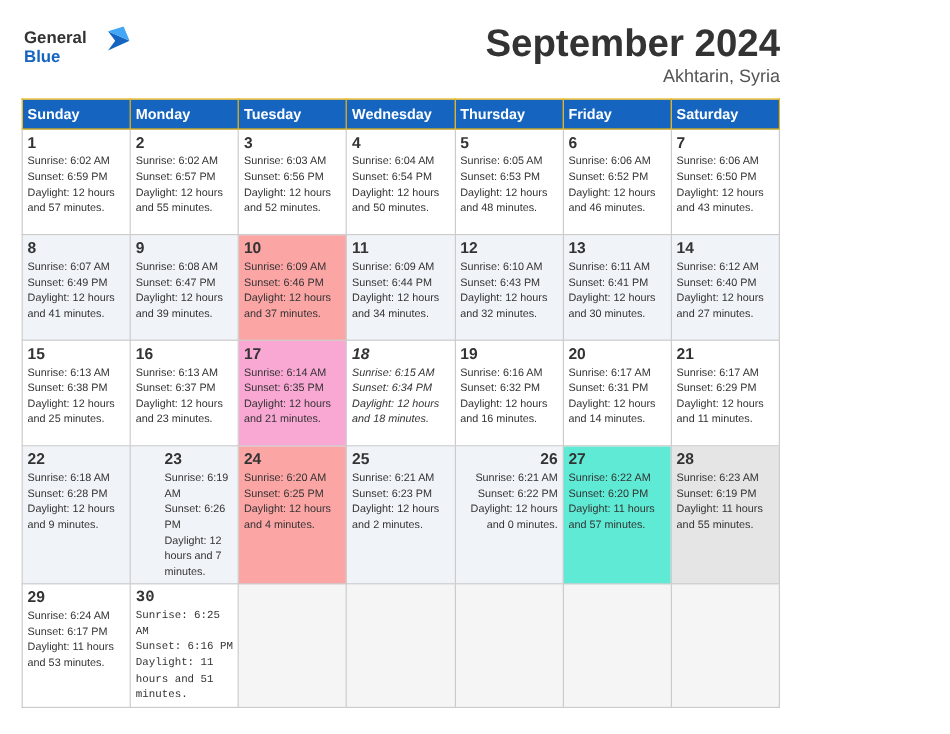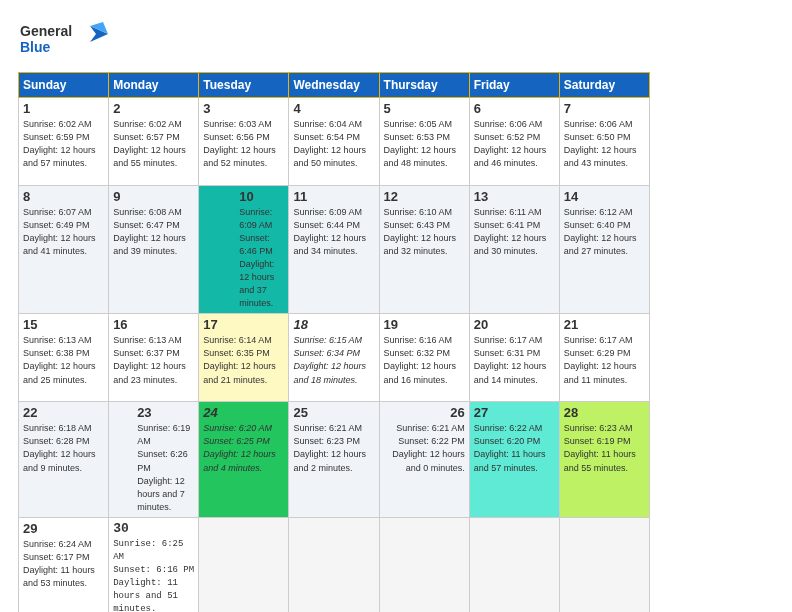--- a/index.html
+++ b/index.html
@@ -85,20 +85,24 @@
     <div class="logo">
       <div>
         <svg width="90" height="40" viewBox="0 0 90 40">
           <text x="2" y="18" font-size="14" font-weight="bold" fill="#333" font-family="Arial">General</text>
           <text x="2" y="34" font-size="14" font-weight="bold" fill="#1565c0" font-family="Arial">Blue</text>
 
           <polygon points="72,8 90,16 72,24 78,16" fill="#1565c0"></polygon>
           <polygon points="72,8 85,4 90,16" fill="#42a5f5"></polygon>
         </svg>
       </div>
+    </div>
+    <div class="title-block">
+      <div class="month-title">September 2024</div>
+      <div class="location">Akhtarin, Syria</div>
     </div>
   </div>
 
   <table class="calendar">
     <thead>
       <tr>
         <th>Sunday</th>
         <th>Monday</th>
         <th>Tuesday</th>
         <th>Wednesday</th>
@@ -140,21 +144,21 @@
         </tr>
         <tr>
           <td style="background: rgb(240, 244, 248);">
             <span class="day-num">8</span>
             <div class="day-info">Sunrise: 6:07 AM<br>Sunset: 6:49 PM<br>Daylight: 12 hours and 41 minutes.</div>
           </td>
           <td style="background: rgb(240, 244, 248);">
             <span class="day-num">9</span>
             <div class="day-info">Sunrise: 6:08 AM<br>Sunset: 6:47 PM<br>Daylight: 12 hours and 39 minutes.</div>
           </td>
-          <td style="background: #14b8a6; padding-left: 40px;">
+          <td style="background: #fca5a5;">
             <span class="day-num">10</span>
             <div class="day-info">Sunrise: 6:09 AM<br>Sunset: 6:46 PM<br>Daylight: 12 hours and 37 minutes.</div>
           </td>
           <td style="background: rgb(240, 244, 248);">
             <span class="day-num">11</span>
             <div class="day-info">Sunrise: 6:09 AM<br>Sunset: 6:44 PM<br>Daylight: 12 hours and 34 minutes.</div>
           </td>
           <td style="background: rgb(240, 244, 248);">
             <span class="day-num">12</span>
             <div class="day-info">Sunrise: 6:10 AM<br>Sunset: 6:43 PM<br>Daylight: 12 hours and 32 minutes.</div>
@@ -170,21 +174,21 @@
         </tr>
         <tr>
           <td style="background: rgb(255, 255, 255);">
             <span class="day-num">15</span>
             <div class="day-info">Sunrise: 6:13 AM<br>Sunset: 6:38 PM<br>Daylight: 12 hours and 25 minutes.</div>
           </td>
           <td style="background: rgb(255, 255, 255);">
             <span class="day-num">16</span>
             <div class="day-info">Sunrise: 6:13 AM<br>Sunset: 6:37 PM<br>Daylight: 12 hours and 23 minutes.</div>
           </td>
-          <td style="background: #fef9c3;">
+          <td style="background: #f9a8d4;">
             <span class="day-num">17</span>
             <div class="day-info">Sunrise: 6:14 AM<br>Sunset: 6:35 PM<br>Daylight: 12 hours and 21 minutes.</div>
           </td>
           <td style="background: rgb(255, 255, 255); font-style: italic;">
             <span class="day-num">18</span>
             <div class="day-info">Sunrise: 6:15 AM<br>Sunset: 6:34 PM<br>Daylight: 12 hours and 18 minutes.</div>
           </td>
           <td style="background: rgb(255, 255, 255);">
             <span class="day-num">19</span>
             <div class="day-info">Sunrise: 6:16 AM<br>Sunset: 6:32 PM<br>Daylight: 12 hours and 16 minutes.</div>
@@ -200,37 +204,37 @@
         </tr>
         <tr>
           <td style="background: rgb(240, 244, 248);">
             <span class="day-num">22</span>
             <div class="day-info">Sunrise: 6:18 AM<br>Sunset: 6:28 PM<br>Daylight: 12 hours and 9 minutes.</div>
           </td>
           <td style="background: rgb(240, 244, 248); padding-left: 28px;">
             <span class="day-num">23</span>
             <div class="day-info">Sunrise: 6:19 AM<br>Sunset: 6:26 PM<br>Daylight: 12 hours and 7 minutes.</div>
           </td>
-          <td style="background: #22c55e; font-style: italic;">
+          <td style="background: #fca5a5;">
             <span class="day-num">24</span>
             <div class="day-info">Sunrise: 6:20 AM<br>Sunset: 6:25 PM<br>Daylight: 12 hours and 4 minutes.</div>
           </td>
           <td style="background: rgb(240, 244, 248);">
             <span class="day-num">25</span>
             <div class="day-info">Sunrise: 6:21 AM<br>Sunset: 6:23 PM<br>Daylight: 12 hours and 2 minutes.</div>
           </td>
           <td style="background: rgb(240, 244, 248); text-align: right;">
             <span class="day-num">26</span>
             <div class="day-info">Sunrise: 6:21 AM<br>Sunset: 6:22 PM<br>Daylight: 12 hours and 0 minutes.</div>
           </td>
           <td style="background: #5eead4;">
             <span class="day-num">27</span>
             <div class="day-info">Sunrise: 6:22 AM<br>Sunset: 6:20 PM<br>Daylight: 11 hours and 57 minutes.</div>
           </td>
-          <td style="background: #bef264;">
+          <td style="background: #e5e5e5;">
             <span class="day-num">28</span>
             <div class="day-info">Sunrise: 6:23 AM<br>Sunset: 6:19 PM<br>Daylight: 11 hours and 55 minutes.</div>
           </td>
         </tr>
         <tr>
           <td style="background: rgb(255, 255, 255);">
             <span class="day-num">29</span>
             <div class="day-info">Sunrise: 6:24 AM<br>Sunset: 6:17 PM<br>Daylight: 11 hours and 53 minutes.</div>
           </td>
           <td style="background: rgb(255, 255, 255); font-family: Liberation Mono, monospace;">

